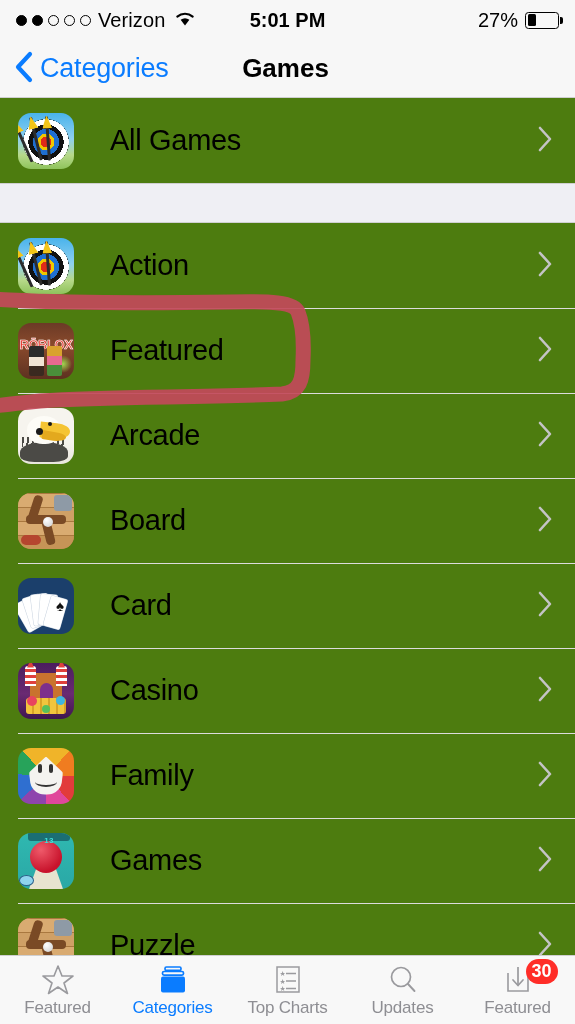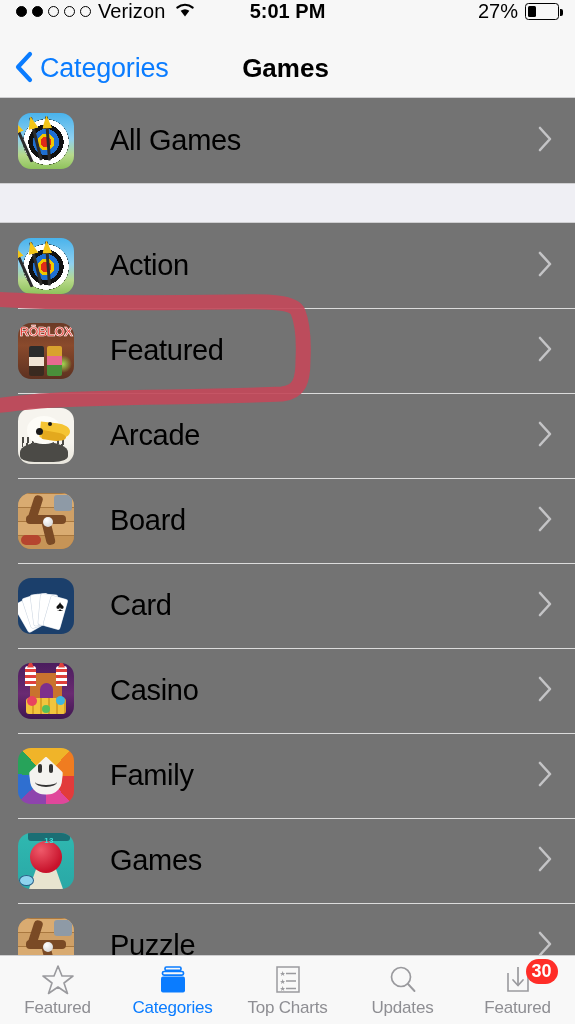--- a/index.html
+++ b/index.html
@@ -7,21 +7,21 @@
     width:575px; height:1024px;
     font-family:"Liberation Sans", sans-serif;
     background:#ffffff;
     overflow:hidden;
   }
   #screen { position:relative; width:575px; height:1024px; background:#fff; }
 
   
   .statusbar{
     position:relative; height:40px; background:#f7f7f7;
-    display:flex; align-items:flex-start; padding:0 16px;
+    display:flex; align-items:center; padding:0 16px;
   }
   .sb-left{ display:flex; align-items:center; gap:7px; }
   .dots{ display:flex; align-items:center; gap:5px; }
   .dot{ width:11px; height:11px; border-radius:50%; border:1.6px solid #000; }
   .dot.filled{ background:#000; }
   .carrier{ font-size:20px; color:#000; letter-spacing:.1px; }
   .wifi{ margin-left:2px; }
   .sb-center{
     position:absolute; left:0; right:0; text-align:center;
     font-size:20px; font-weight:bold; color:#000; pointer-events:none;
@@ -55,21 +55,21 @@
     font-size:26px; font-weight:bold; color:#000; pointer-events:none;
     transform:translateX(-2px);
   }
 
   
   .list-scroll{ position:absolute; top:98px; left:0; right:0; bottom:0; background:#fff; }
   .gap{ height:40px; background:#efeff4; border-top:1px solid #cfcfd1; border-bottom:1px solid #cfcfd1; }
   .group{ background:#fff; }
   .row{
     position:relative; display:flex; align-items:center;
-    height:85px; padding-left:18px; background:#737373; cursor:pointer;
+    height:85px; padding-left:18px; background:#4d7c0f; cursor:pointer;
   }
   .row + .row::before{
     content:""; position:absolute; top:0; left:18px; right:0; height:1px; background:#dcdcdc;
   }
   .icon{
     width:56px; height:56px; border-radius:13px; overflow:hidden;
     position:relative; flex:0 0 auto; background:#ddd;
   }
   .row-label{
     margin-left:36px; font-size:29px; color:#000; letter-spacing:-.3px; flex:1 1 auto;
@@ -95,21 +95,21 @@
     content:""; position:absolute; top:-1px; left:-3.5px;
     width:10px; height:13px; background:#f3c518;
     clip-path:polygon(50% 0,100% 100%,0 100%);
   }
   .ic-archery .a1{ transform:rotate(-24deg) translate(-9px,-3px); }
   .ic-archery .a2{ transform:rotate(-14deg) translate(0px,-1px); }
   .ic-archery .a3{ transform:rotate(-4deg) translate(8px,0px); }
 
   .ic-roblox{ background:linear-gradient(#6b3a26 0%, #8a4a2c 40%, #5d3120 100%); }
   .ic-roblox .rbx-word{
-    position:absolute; top:1px; left:0; right:0; text-align:center;
+    position:absolute; top:14px; left:0; right:0; text-align:center;
     font-size:13px; font-weight:bold; color:#e8352c;
     -webkit-text-stroke:.6px #fff; letter-spacing:-.4px;
   }
   .ic-roblox .fig{ position:absolute; bottom:3px; width:15px; height:30px; border-radius:2px; }
   .ic-roblox .f1{ left:11px; background:linear-gradient(#2b2b2b 0 38%, #f0e4d4 38% 66%, #3a2a20 66% 100%); }
   .ic-roblox .f2{ left:29px; background:linear-gradient(#d9a22e 0 34%, #e8698f 34% 64%, #4a8f3a 64% 100%); }
   .ic-roblox .glow{
     position:absolute; right:2px; bottom:6px; width:18px; height:18px; border-radius:50%;
     background:radial-gradient(circle,#9fd84f 0%, rgba(140,200,70,0) 70%);
   }

